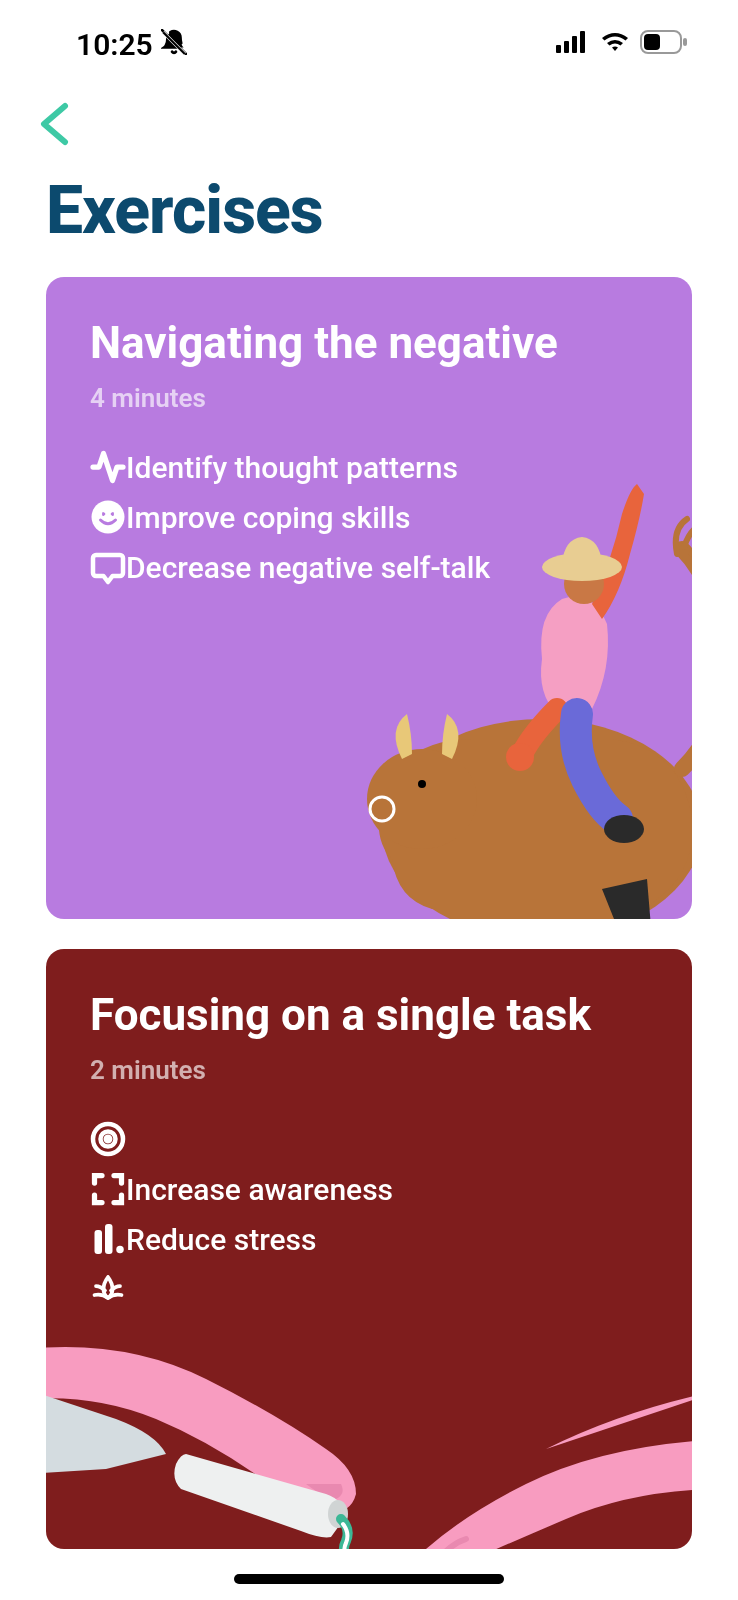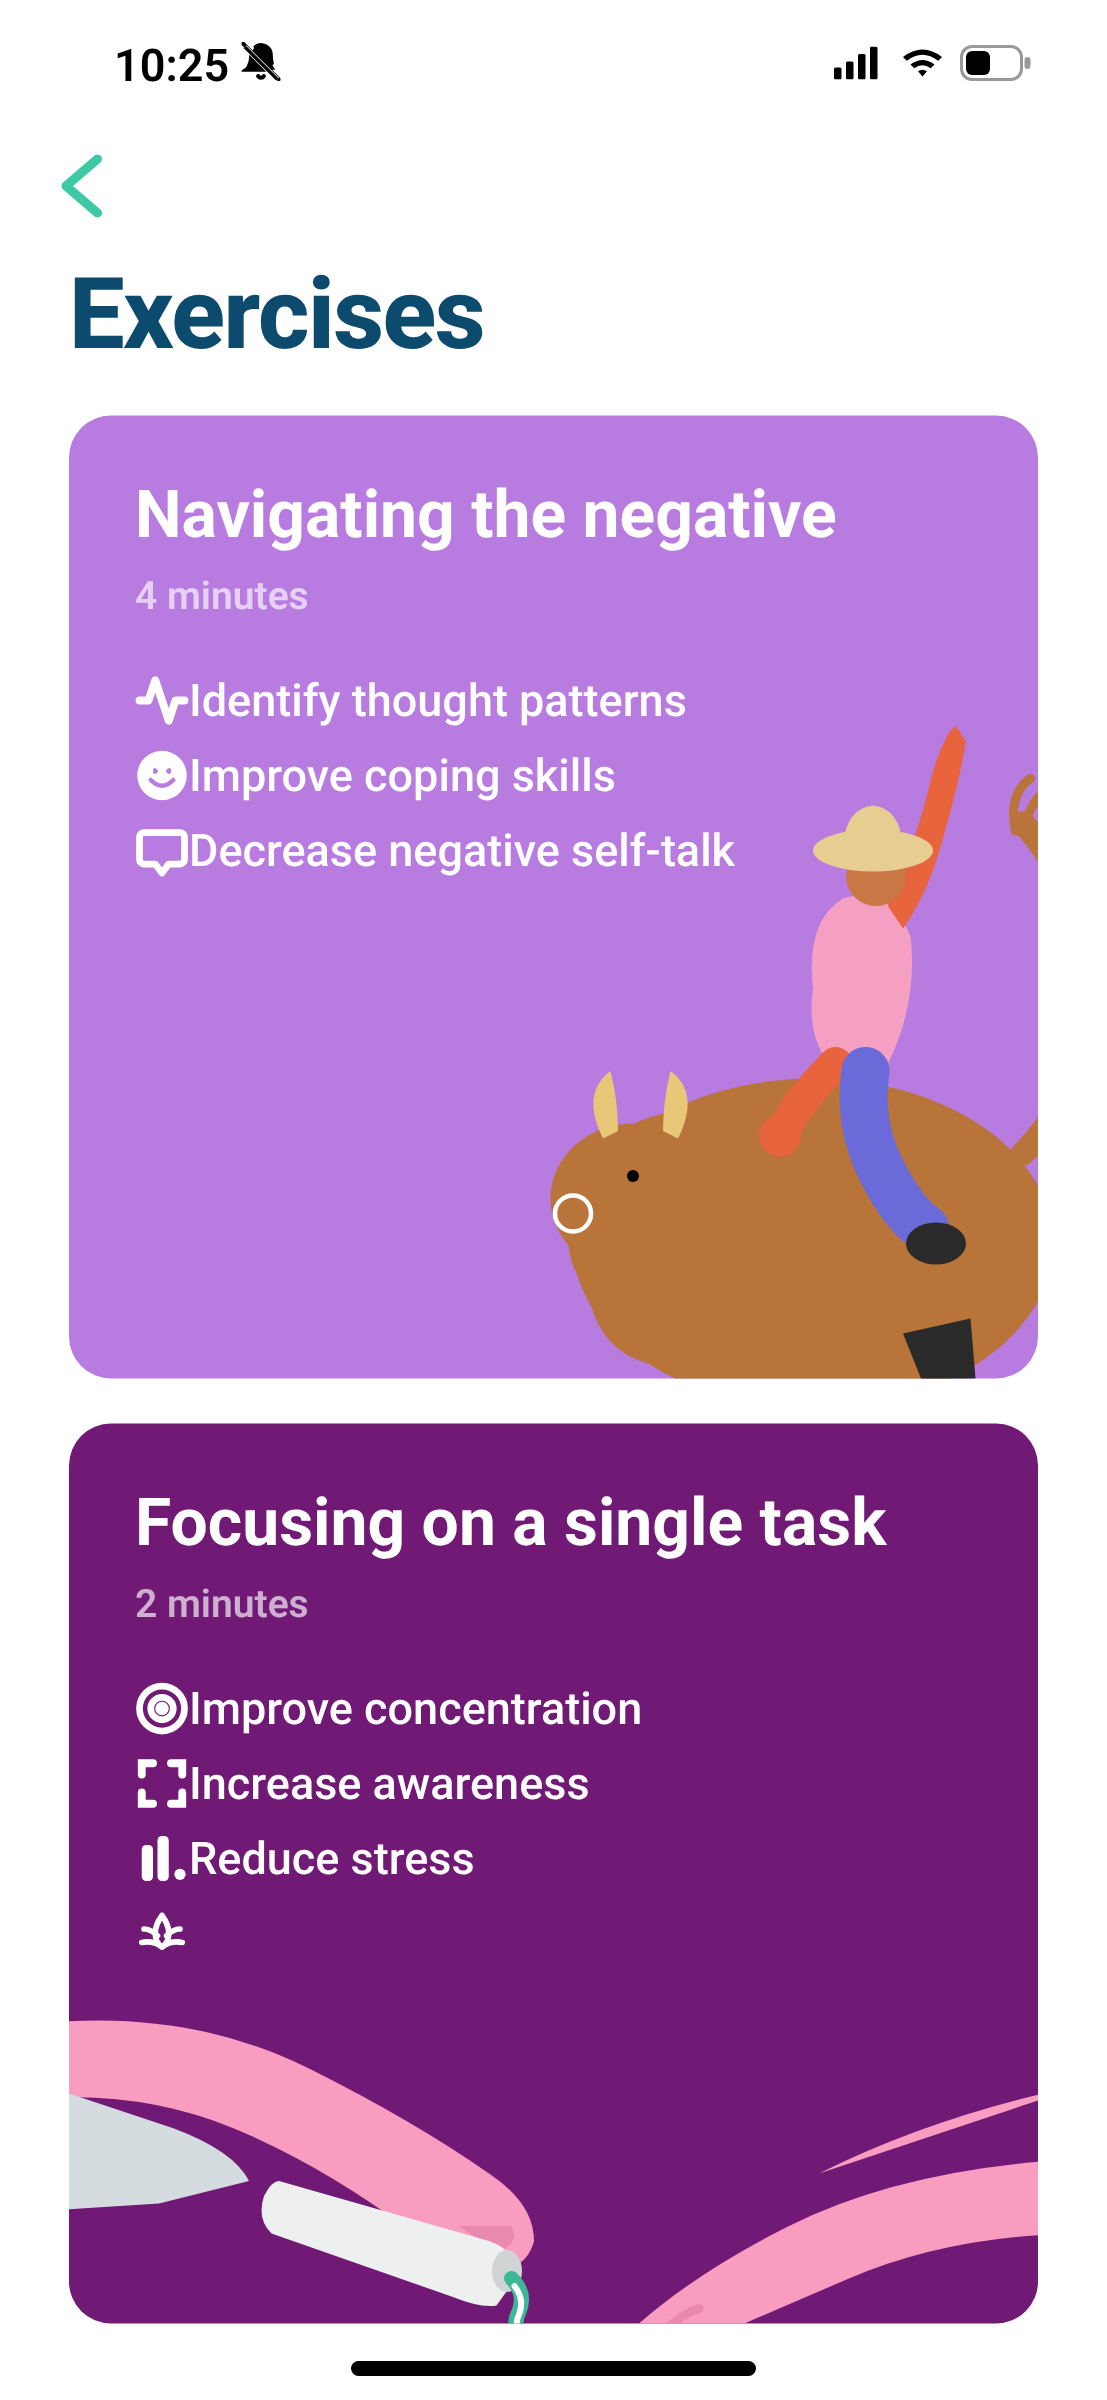--- a/index.html
+++ b/index.html
@@ -47,33 +47,33 @@
       padding: 20px 46px 28px 46px;
       letter-spacing: -1px;
     }
     .cards-container {
       padding: 0 46px;
       display: flex;
       flex-direction: column;
       gap: 30px;
     }
     .card {
-      border-radius: 28px;
+      border-radius: 18px;
       padding: 40px 44px;
       color: #fff;
       position: relative;
       overflow: hidden;
       cursor: pointer;
     }
     .card-purple {
       background: #b87be0;
       height: 642px;
     }
     .card-blue {
-      background: #701a75;
+      background: #7f1d1d;
       height: 600px;
     }
     .card-title {
       font-size: 44px;
       font-weight: 700;
       margin-bottom: 14px;
       position: relative;
       z-index: 2;
     }
     .card-duration {
@@ -258,21 +258,20 @@
     <div class="card-duration">2 minutes</div>
     <div class="benefits">
       <div class="benefit-row">
         <span class="benefit-icon">
           <svg width="36" height="36" viewBox="0 0 24 24" fill="none" stroke="#fff" stroke-width="3">
             <circle cx="12" cy="12" r="10"></circle>
             <circle cx="12" cy="12" r="5"></circle>
             <circle cx="12" cy="12" r="1.5" fill="#fff"></circle>
           </svg>
         </span>
-        <span class="benefit-text">Improve concentration</span>
       </div>
       <div class="benefit-row">
         <span class="benefit-icon">
           <svg width="36" height="36" viewBox="0 0 24 24" fill="none" stroke="#fff" stroke-width="3.5" stroke-linecap="round">
             <path d="M3 8 V3 H8 M16 3 H21 V8 M21 16 V21 H16 M8 21 H3 V16"></path>
           </svg>
         </span>
         <span class="benefit-text">Increase awareness</span>
       </div>
       <div class="benefit-row">

